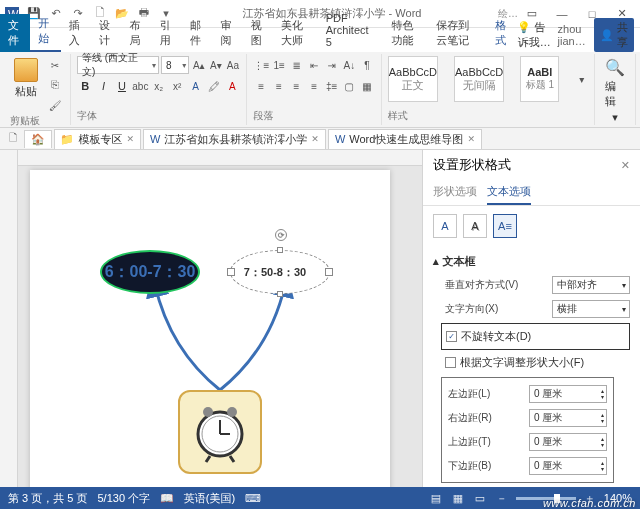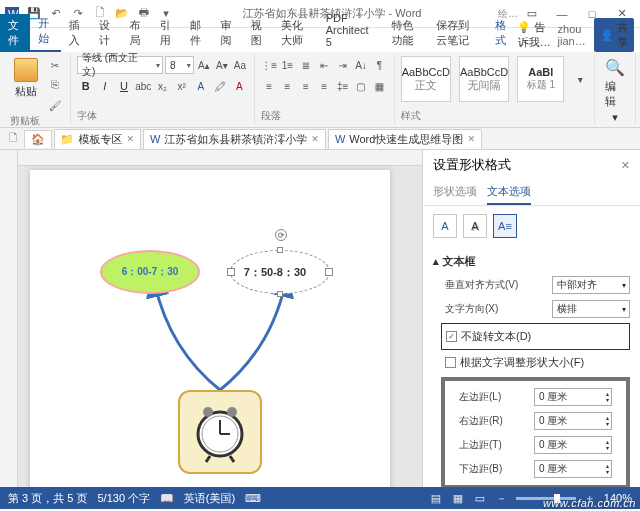--- a/index.html
+++ b/index.html
@@ -24,34 +24,34 @@
 .rgroup-body{display:flex;gap:4px;align-items:flex-start;flex:1}
 .big-btn{display:flex;flex-direction:column;align-items:center;gap:2px;padding:2px 4px}
 .big-btn .ico{width:24px;height:24px}
 .clipboard-ico{background:linear-gradient(#f9d77e,#e8a13c);border:1px solid #c8862a;border-radius:2px;position:relative}
 .font-controls{display:flex;flex-direction:column;gap:3px}
 .font-row{display:flex;gap:2px;align-items:center}
 .combo{border:1px solid #c5c5c5;background:#fff;height:18px;padding:0 14px 0 4px;font-size:10px;display:flex;align-items:center;position:relative}
 .combo::after{content:"▾";position:absolute;right:2px;font-size:8px;color:#666}
 .mini-btn{width:18px;height:18px;display:flex;align-items:center;justify-content:center;color:#555;font-size:10px}
 .para-controls{display:flex;flex-direction:column;gap:3px}
-.styles-gallery{display:flex;gap:8px;align-items:center}
+.styles-gallery{display:flex;gap:16px;align-items:center}
 .style-item{border:1px solid #d0d0d0;background:#fff;width:54px;height:46px;display:flex;flex-direction:column;align-items:center;justify-content:center;font-size:9px}
 .style-item.big{font-size:16px;font-weight:bold}
 .doc-tabs{height:22px;background:#f3f3f3;display:flex;align-items:center;padding:0 4px;gap:2px;border-bottom:1px solid #d4d4d4}
 .doc-tab{display:flex;align-items:center;gap:4px;padding:2px 6px;background:#fff;border:1px solid #d0d0d0;border-bottom:none;font-size:10px}
 .doc-tab.active{background:#fff}
 .doc-tab .x{color:#888;font-size:9px}
 .workspace{display:flex;height:337px}
 .ruler-v{width:18px;background:#f3f3f3;border-right:1px solid #d4d4d4}
 .canvas-area{flex:1;background:#e6e6e6;position:relative;overflow:hidden}
 .ruler-h{height:16px;background:#f3f3f3;border-bottom:1px solid #d4d4d4}
 .paper{position:absolute;left:12px;top:20px;width:360px;height:420px;background:#fff;box-shadow:0 0 6px rgba(0,0,0,.2)}
 .smartart{position:absolute;left:70px;top:50px;width:240px;height:240px}
-.bubble{position:absolute;border:2px solid #fca5a5;border-radius:50%;background:#bef264;display:flex;align-items:center;justify-content:center;font-size:10px;color:#3b6fb5;font-weight:bold}
+.bubble{position:absolute;border:2px solid #22c55e;border-radius:50%;background:#0f172a;display:flex;align-items:center;justify-content:center;font-size:16px;color:#3b6fb5;font-weight:bold}
 .bubble.sel{border:1px dashed #888}
 .bubble.sel::before,.bubble.sel::after{content:"";position:absolute;width:6px;height:6px;background:#fff;border:1px solid #888}
 .bubble.sel::before{left:-4px;top:50%;margin-top:-4px}
 .bubble.sel::after{right:-4px;top:50%;margin-top:-4px}
 .handle{position:absolute;width:6px;height:6px;background:#fff;border:1px solid #888}
 .rot{position:absolute;width:12px;height:12px;border:1px solid #888;border-radius:50%;color:#888;font-size:8px;display:flex;align-items:center;justify-content:center}
 .clock-box{position:absolute;border:2px solid #d4a84a;background:#f8efc8;border-radius:12px;display:flex;align-items:center;justify-content:center}
 .clock{width:64px;height:64px}
 .arrow{position:absolute;stroke:#3b6fb5;stroke-width:3;fill:none}
 .pane{width:218px;background:#fff;border-left:1px solid #d4d4d4;display:flex;flex-direction:column}
@@ -66,21 +66,21 @@
 .pane-body{padding:4px 10px;overflow:auto;flex:1}
 .sect-head{display:flex;align-items:center;gap:4px;font-weight:bold;padding:4px 0}
 .form-row{display:flex;align-items:center;justify-content:space-between;padding:3px 0 3px 12px}
 .form-row label{font-size:10px;color:#444}
 .sel{border:1px solid #aaa;height:18px;width:78px;padding:0 14px 0 4px;font-size:10px;position:relative;background:#fff;display:flex;align-items:center}
 .sel::after{content:"▾";position:absolute;right:3px;font-size:8px}
 .spin{border:1px solid #aaa;height:18px;width:78px;padding:0 14px 0 4px;font-size:10px;position:relative;background:#fff;display:flex;align-items:center}
 .spin::after{content:"▴\A▾";white-space:pre;position:absolute;right:2px;font-size:6px;line-height:6px}
 .chk-row{display:flex;align-items:center;gap:4px;padding:3px 0 3px 12px}
 .chk{width:11px;height:11px;border:1px solid #888;display:flex;align-items:center;justify-content:center;font-size:8px;color:#2b579a}
-.margins-box{border:4px solid #737373;padding:4px 14px;margin:4px 0 4px 8px}
+.margins-box{border:1px solid #737373;padding:4px 6px;margin:4px 16px 4px 8px}
 .statusbar{height:22px;background:#2b579a;color:#fff;display:flex;align-items:center;padding:0 8px;gap:10px;font-size:10px}
 .statusbar .seg{color:#fff}
 .statusbar .right{margin-left:auto;display:flex;align-items:center;gap:6px}
 .sb-ico{width:16px;height:16px;display:flex;align-items:center;justify-content:center;color:#fff;opacity:.85}
 .watermark{position:absolute;right:4px;bottom:2px;font-style:italic;font-size:11px;color:#fff;text-shadow:0 0 3px rgba(0,0,0,.5);letter-spacing:.5px;pointer-events:none}
 </style>
 </head>
 <body>
 
 <div class="titlebar">

